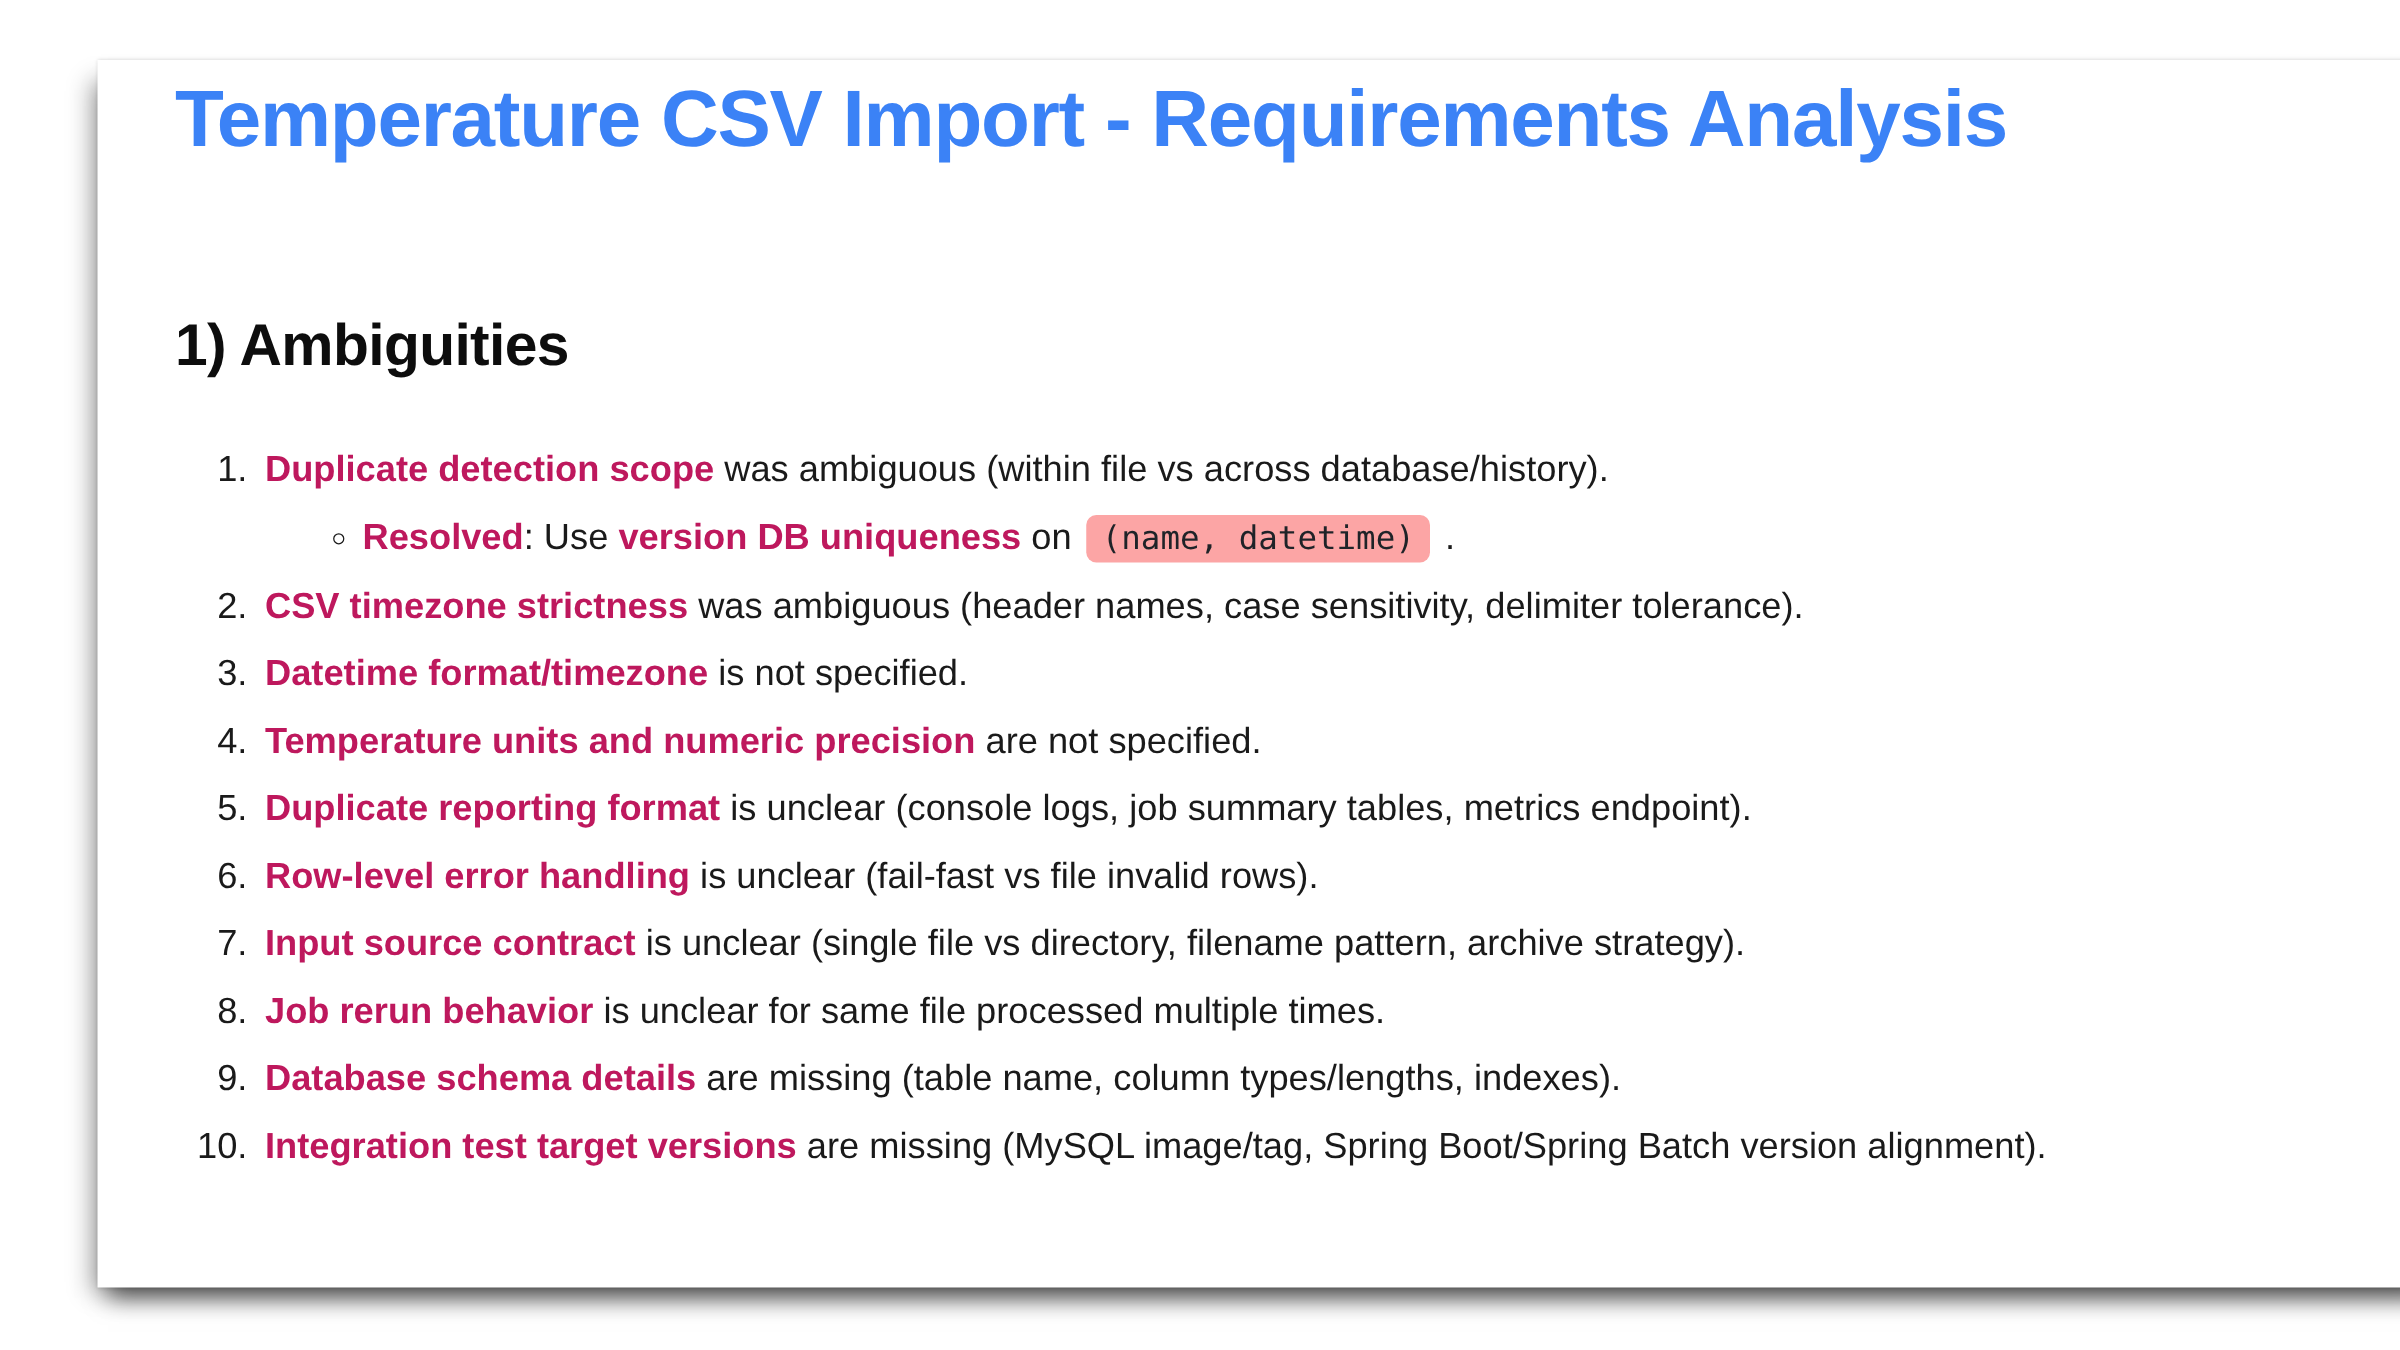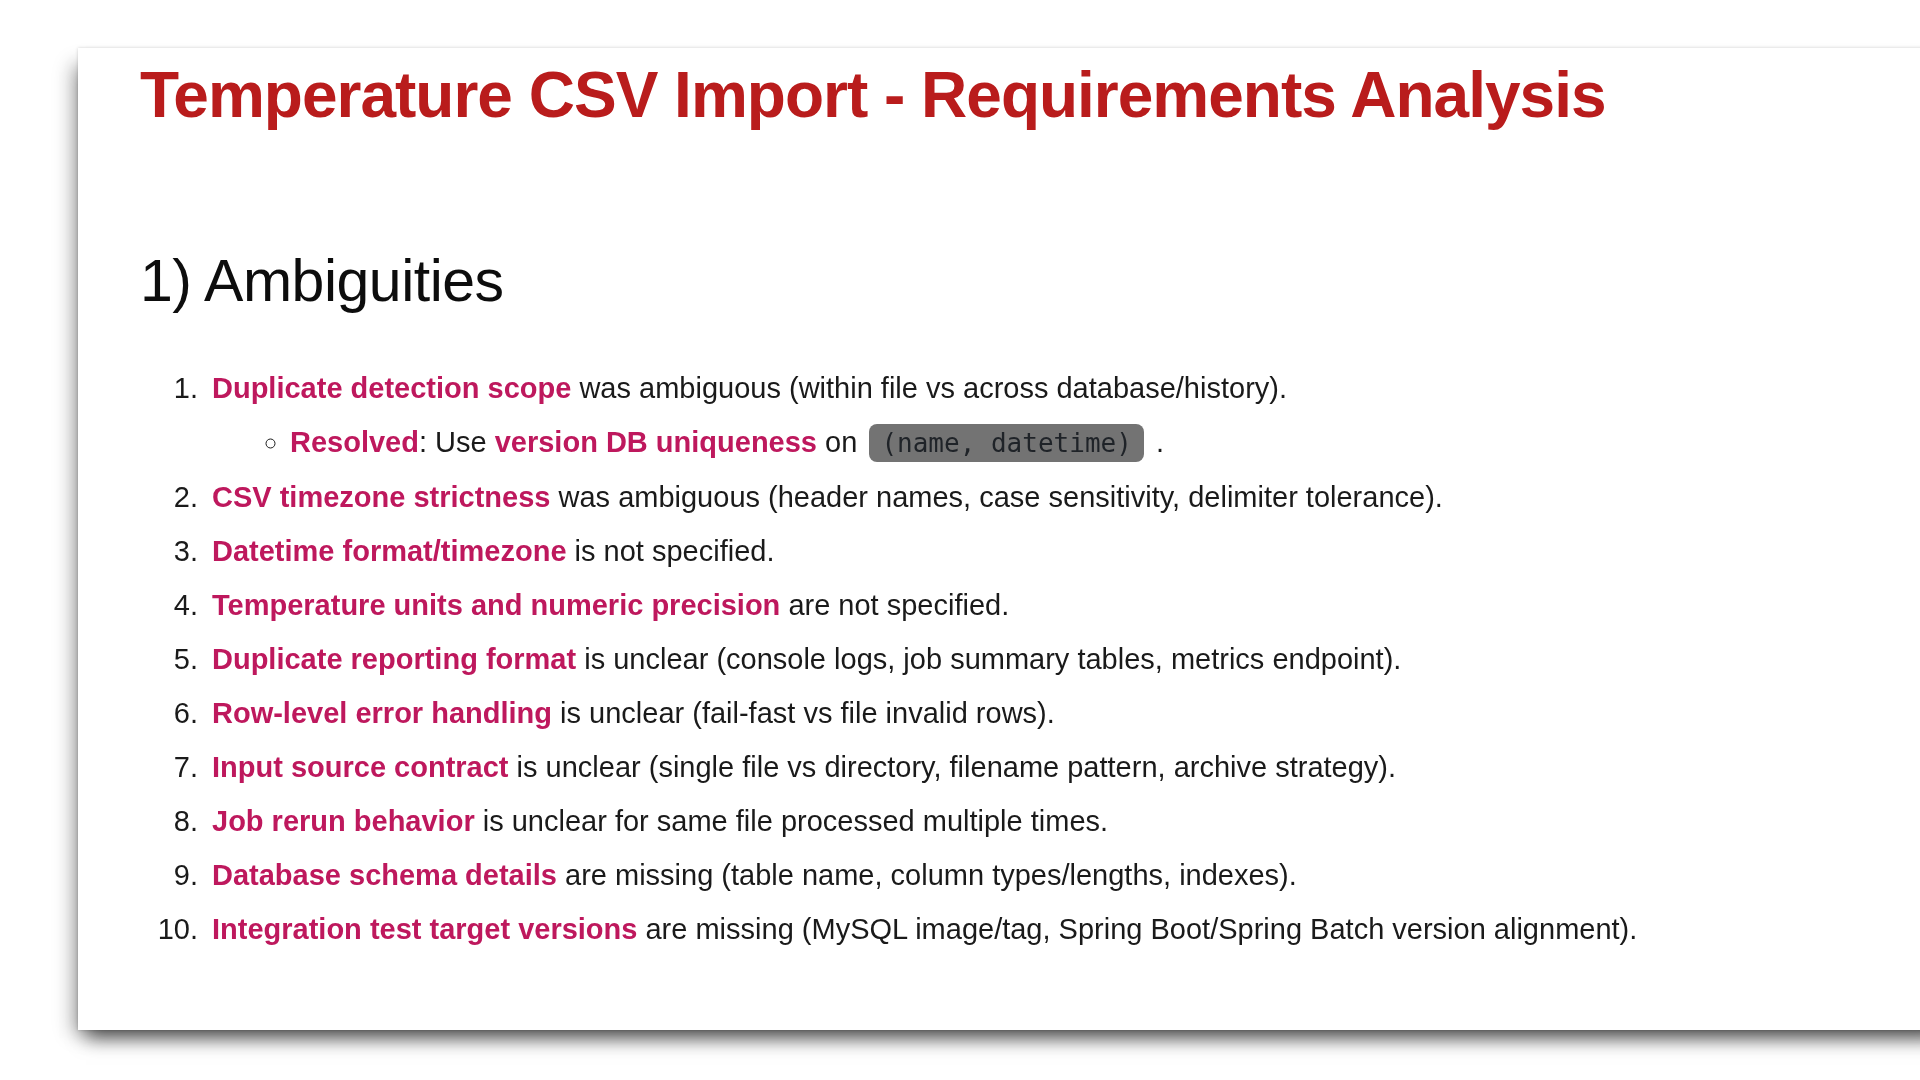--- a/index.html
+++ b/index.html
@@ -25,27 +25,27 @@
       -12px 10px 18px -6px rgba(0, 0, 0, 0.28),
       0 0 3px rgba(0, 0, 0, 0.18);
     padding: 14px 120px 0 62px;
   }
 
   h1.doc-title {
     font-size: 64px;
     font-weight: 700;
     letter-spacing: -1px;
     line-height: 1.05;
-    color: #b91c1c;
+    color: #3b82f6;
   }
 
   h2.section-heading {
     margin-top: 122px;
-    font-size: 59px;
-    font-weight: 400;
+    font-size: 47px;
+    font-weight: 700;
     letter-spacing: -0.5px;
     line-height: 1.05;
     color: #0d0d0d;
   }
 
   ol.ambiguities {
     margin-top: 48px;
     padding-left: 66px;
     font-size: 29px;
     line-height: 54px;
@@ -59,21 +59,21 @@
   ol.ambiguities ul.sub {
     list-style: circle outside;
     padding-left: 78px;
   }
 
   .b { font-weight: 700; color: #be185d; }
 
   code.code {
     font-family: "DejaVu Sans Mono", "Liberation Mono", monospace;
     font-size: 26px;
-    background: #737373;
+    background: #fca5a5;
     border-radius: 8px;
     padding: 4px 12px;
     margin: 0 4px;
     color: #1f2328;
     white-space: nowrap;
   }
 </style>
 </head>
 <body>
 

